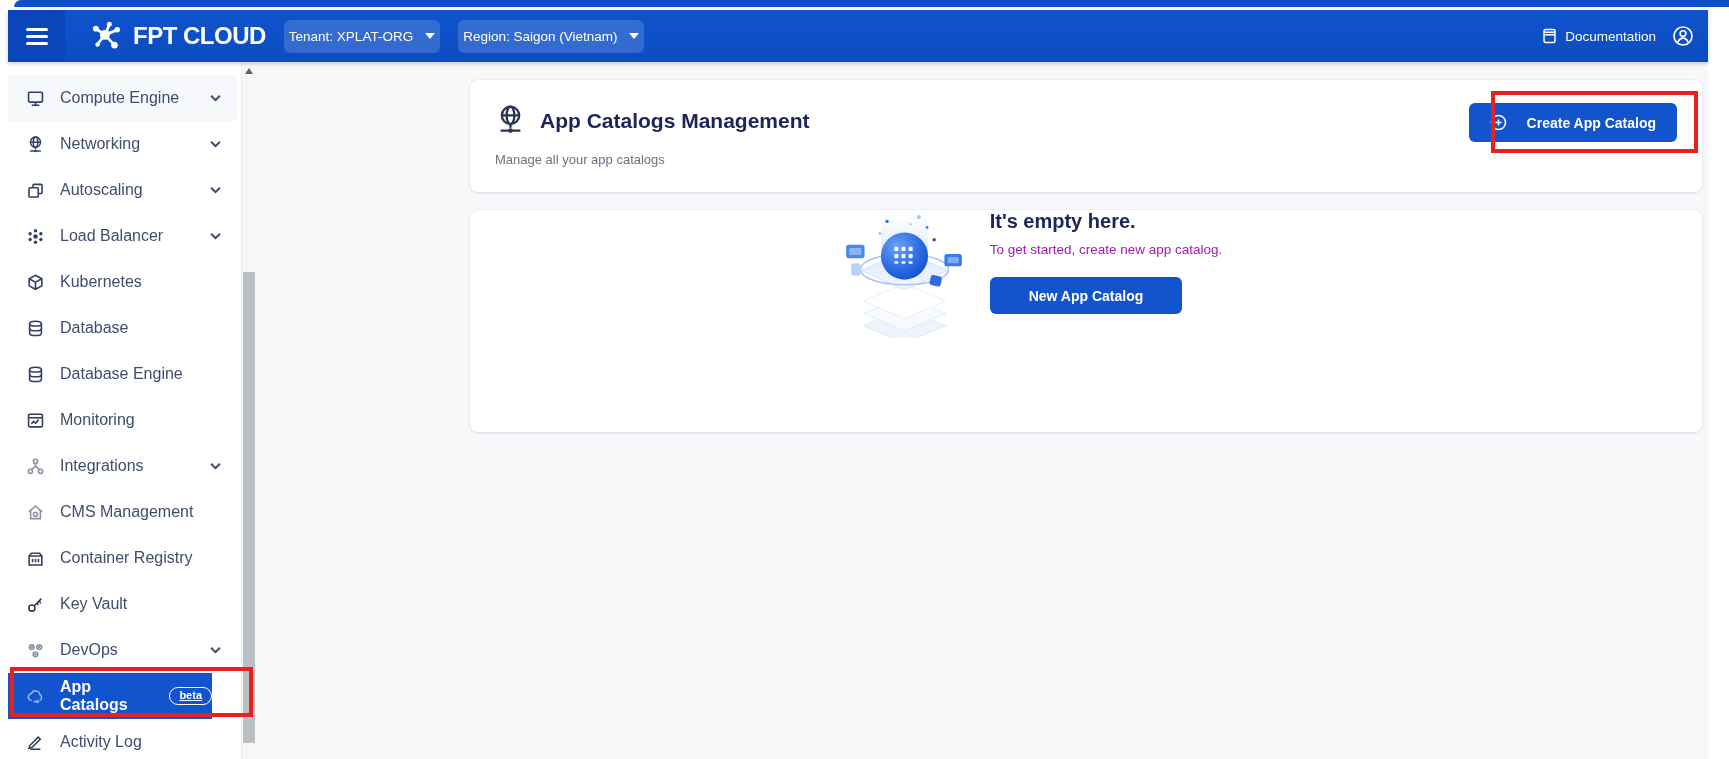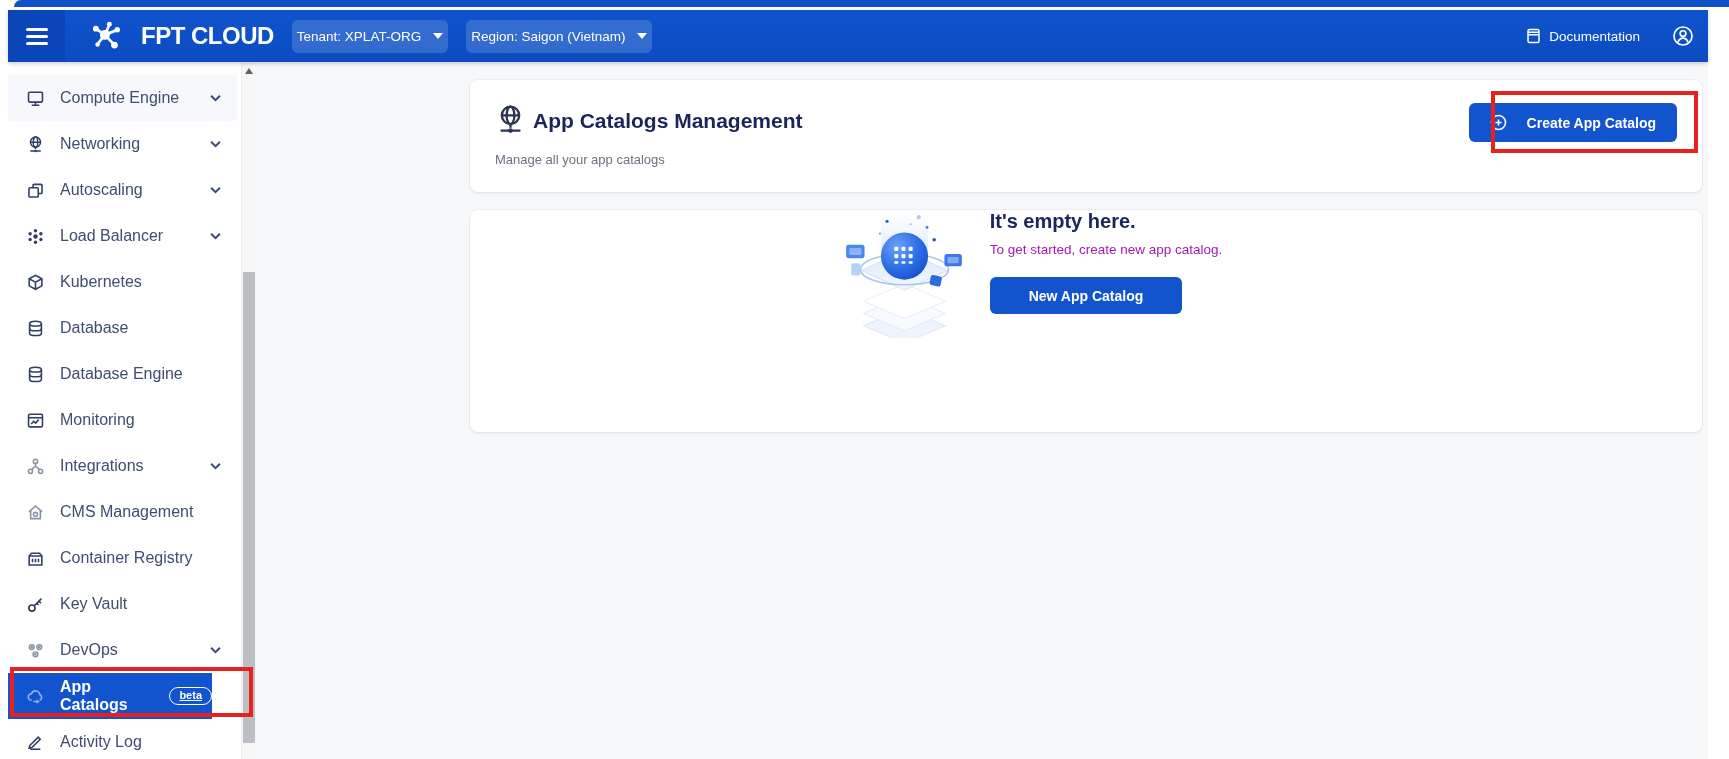--- a/index.html
+++ b/index.html
@@ -13,28 +13,28 @@
 
   
   .topbar { position:absolute; left:8px; top:10px; width:1700px; height:52px;
             background:linear-gradient(180deg,#0f53cc,#0c4cc2);
             display:flex; align-items:center;
             box-shadow:0 2px 4px rgba(0,0,0,.18); z-index:5; }
   .burger-box { width:57px; height:52px; background:#0a45ba; display:flex;
                 align-items:center; justify-content:center; cursor:pointer; flex:0 0 auto; }
   .burger { width:22px; }
   .burger span { display:block; height:3px; background:#fff; border-radius:2px; margin:4px 0; }
-  .logo { display:flex; align-items:center; margin-left:22px; gap:16px; }
+  .logo { display:flex; align-items:center; margin-left:22px; gap:8px; }
   .logo-text { color:#fff; font-size:24px; font-weight:700; letter-spacing:-0.5px; white-space:nowrap; }
   .pill { margin-left:18px; height:33px; background:rgba(255,255,255,.16);
           border-radius:6px; display:flex; align-items:center; gap:12px;
           padding:0 5px; color:#fff; font-size:13.5px; cursor:pointer; white-space:nowrap; }
   .caret { width:0; height:0; border-left:5px solid transparent; border-right:5px solid transparent;
            border-top:6px solid #fff; }
-  .topbar-right { margin-left:auto; display:flex; align-items:center; gap:32px; padding-right:14px; }
+  .topbar-right { margin-left:auto; display:flex; align-items:center; gap:16px; padding-right:14px; }
   .doc-link { display:flex; align-items:center; gap:7px; color:#fff; font-size:13.5px; cursor:pointer; white-space:nowrap; }
 
   
   .sidebar { position:absolute; left:8px; top:62px; width:229px; height:697px;
              background:#fff; padding-top:13px; z-index:2; }
   .nav-item { position:relative; height:46px; display:flex; align-items:center;
               padding-left:17px; cursor:pointer; color:#3f4d6e; }
   .nav-item .ic { width:20px; height:20px; display:flex; align-items:center;
                   justify-content:center; color:#323f63; flex:0 0 auto; }
   .nav-item .ic.gray { color:#8a93a5; }
@@ -56,21 +56,21 @@
   .sb-thumb { position:absolute; top:210px; left:1px; width:12px; height:471px; background:#bcbfc4; }
 
   
   .content { position:absolute; left:256px; top:62px; width:1452px; height:697px;
              background:#f7f8fa; }
   .card { position:absolute; left:214px; width:1232px; background:#fff; border-radius:8px;
           box-shadow:0 1px 3px rgba(25,39,80,.10), 0 0 0 1px rgba(25,39,80,.03); }
   .card.header-card { top:18px; height:112px; }
   .card.empty-card { top:148px; height:222px; }
 
-  .ph-titlerow { position:absolute; left:25px; top:24px; display:flex; align-items:center; gap:7px; }
+  .ph-titlerow { position:absolute; left:25px; top:24px; display:flex; align-items:center; gap:14px; }
   .ph-title { font-size:21px; font-weight:700; color:#1b2559; }
   .ph-sub { position:absolute; left:25px; top:72px; font-size:13px; color:#6b7280; }
 
   .btn-blue { background:#1253ce; color:#fff; border:none; border-radius:6px;
               font-family:"Liberation Sans",sans-serif; font-size:14px; font-weight:700;
               display:inline-flex; align-items:center; gap:20px; cursor:pointer; }
   .create-btn { position:absolute; right:25px; top:23px; height:39px; padding:0 21px; }
   .new-btn { height:37px; padding:0 39px; margin-top:20px; }
 
   .annot { position:absolute; border:4px solid #e8211d; z-index:9; pointer-events:none; }

